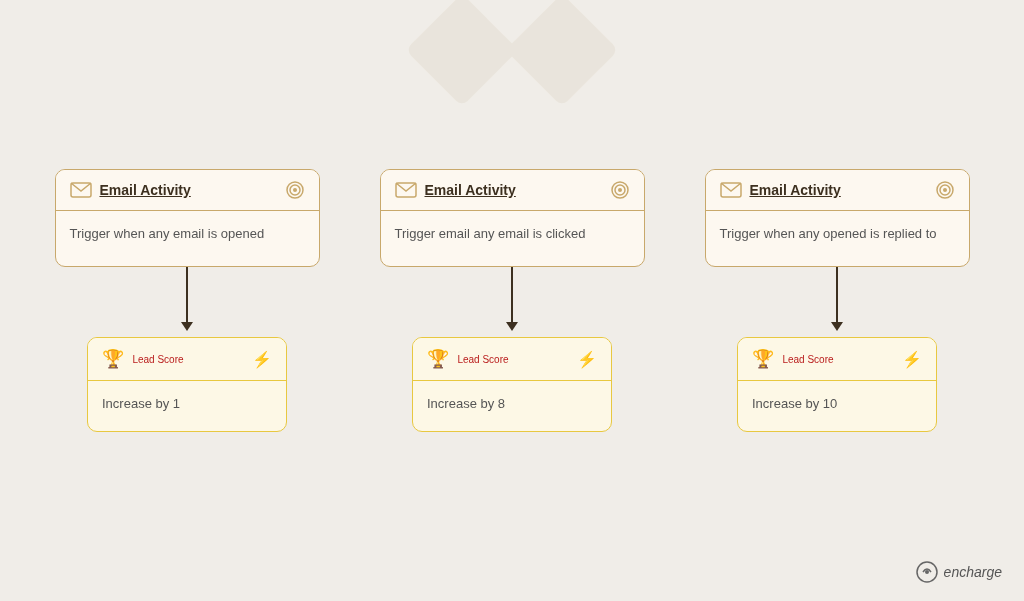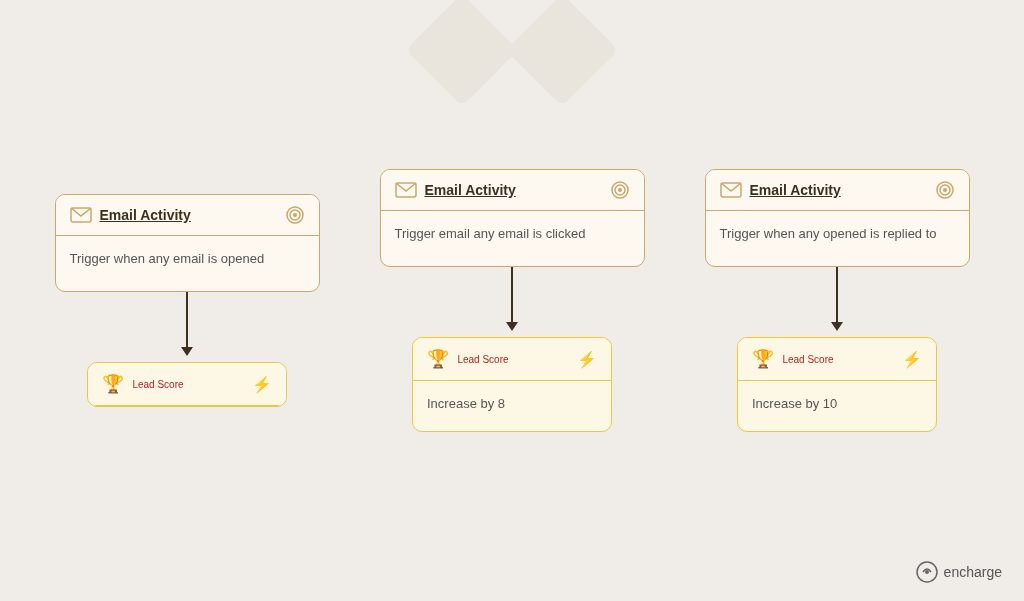--- a/index.html
+++ b/index.html
@@ -240,20 +240,23 @@
     </div>
 
     <div class="lead-card">
       <div class="lead-card-header">
         <div class="lead-card-header-left">
           <span class="trophy-icon">🏆</span>
           <span class="lead-card-title">Lead Score</span>
         </div>
         <span class="bolt-icon">⚡</span>
       </div>
+      <div class="lead-card-body">
+        <span>Increase by 1</span>
+      </div>
     </div>
   </div>
 
   <div class="workflow-col">
     <div class="email-card">
       <div class="email-card-header">
         <div class="email-card-header-left">
           <span class="email-icon">
             <svg viewBox="0 0 22 16" fill="none" xmlns="http://www.w3.org/2000/svg">
               <rect x="1" y="1" width="20" height="14" rx="2" stroke="#c8a86b" stroke-width="1.5" fill="none"></rect>
@@ -339,14 +342,14 @@
   </div>
 
 </div>
 
 <div class="encharge-logo">
   <svg class="encharge-logo-icon" viewBox="0 0 22 22" fill="none" xmlns="http://www.w3.org/2000/svg">
     <circle cx="11" cy="11" r="10" stroke="#666" stroke-width="1.5" fill="none"></circle>
     <path d="M7 11 Q11 5 15 11" stroke="#666" stroke-width="1.5" fill="none"></path>
     <circle cx="11" cy="11" r="2" fill="#666"></circle>
   </svg>
-  <span style="font-size:14px;color:#555;font-weight:500;">encharge</span>
+  <span style="font-size:14px;color:#555;font-weight:500;font-style:italic;">encharge</span>
 </div>
 
 </body></html>

